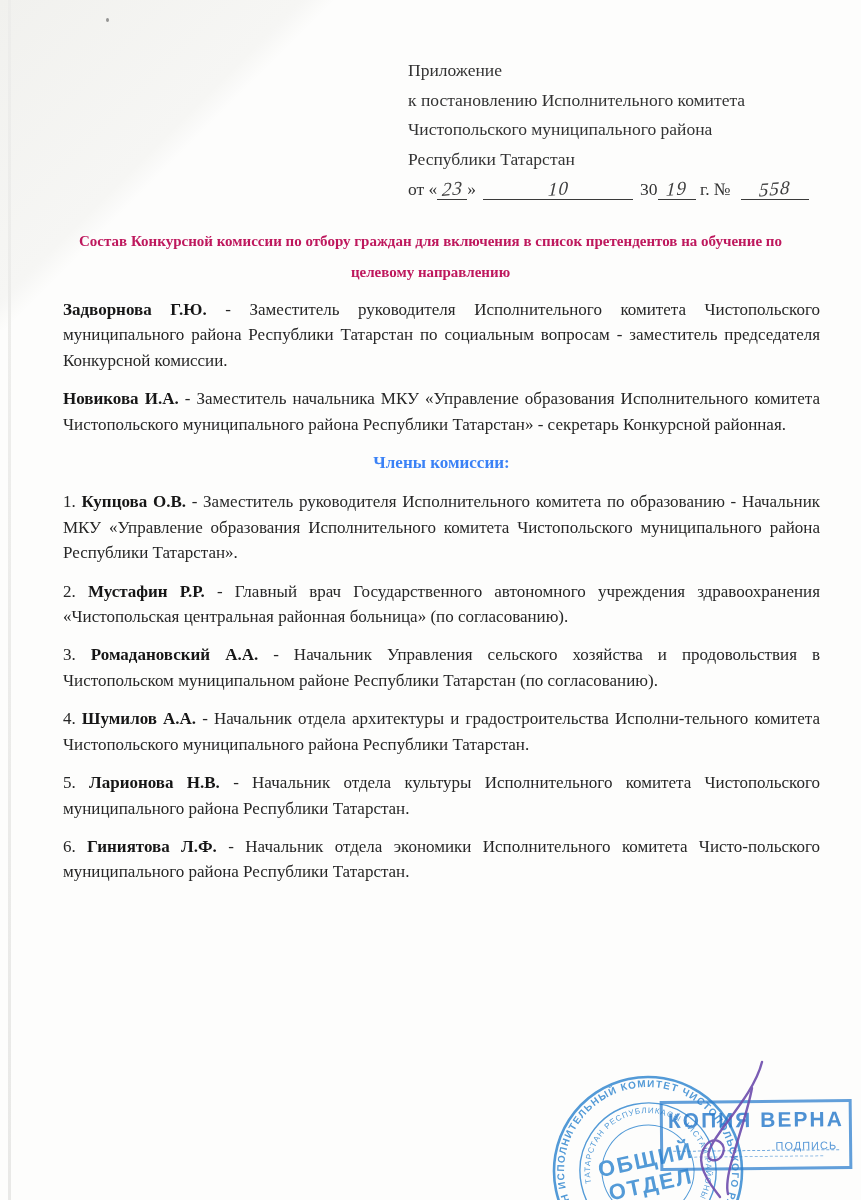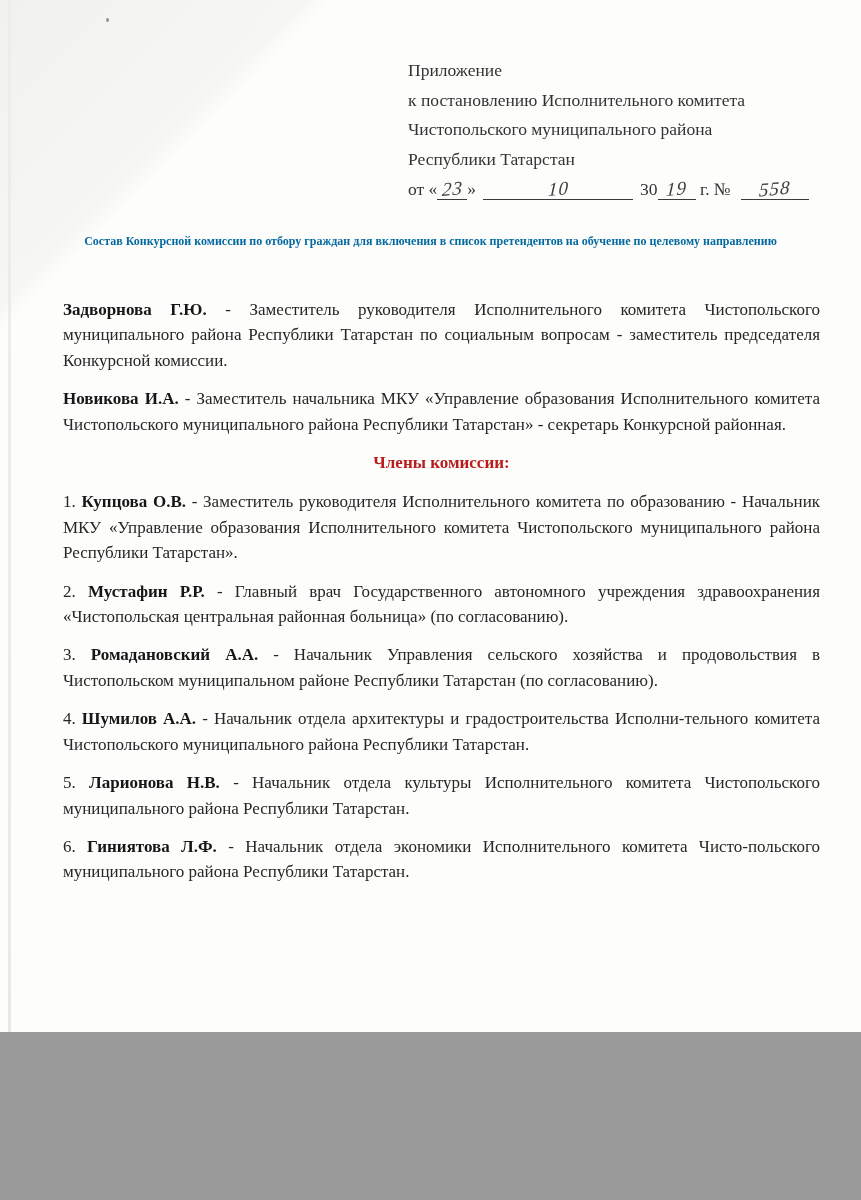--- a/index.html
+++ b/index.html
@@ -1,18 +1,18 @@
 <!DOCTYPE html>
 <html><head>
 <meta charset="utf-8">
 <style>
   html,body{margin:0;padding:0;background:#9a9a9a;}
   .page{
     position:relative;
-    width:861px;height:1032px;
+    width:861px;height:1200px;
     background:#fdfdfc;
     overflow:hidden;
     font-family:"Liberation Serif", serif;
     color:#262626;
   }
   
   .scan-corner{
     position:absolute;left:0;top:0;width:340px;height:330px;
     background:linear-gradient(135deg,#f1f1ee 0%,#f6f6f4 45%,rgba(255,255,255,0) 50%);
     pointer-events:none;
@@ -41,34 +41,34 @@
     font-size:19px;
     color:#404040;
     transform:rotate(-5deg) skewX(-8deg);
     letter-spacing:1px;
   }
 
   
   .doc-title{
     position:absolute;top:226px;left:65px;width:731px;
     margin:0;text-align:center;
-    font-size:12px;font-weight:bold;line-height:31px;
-    color:#0369a1;
+    font-size:15px;font-weight:bold;line-height:31px;
+    color:#be185d;
   }
 
   
   .doc-body{
     position:absolute;top:297px;left:63px;width:757px;
     font-size:17px;line-height:25.4px;
   }
   .para{margin:0 0 13px 0;text-align:justify;}
   .para b{color:#161616;}
   .members-heading{
     margin:5px 0 14px 0;text-align:center;
-    font-weight:bold;font-size:17px;color:#b91c1c;
+    font-weight:bold;font-size:17px;color:#3b82f6;
   }
 
   
   .stamp-area{position:absolute;left:0;top:0;width:861px;height:1200px;pointer-events:none;}
   .round-stamp{
     position:absolute;left:545px;top:1068px;width:206px;height:206px;
     transform:rotate(-12deg);opacity:.82;
   }
   .rect-stamp{
     position:absolute;left:660px;top:1100px;width:192px;height:70px;

